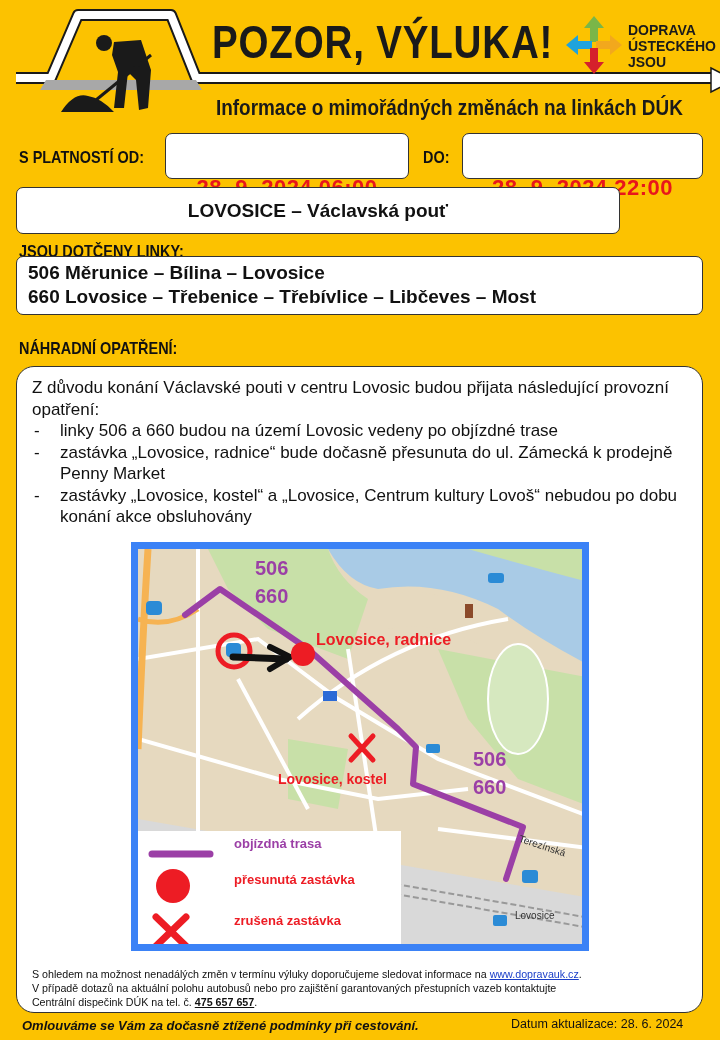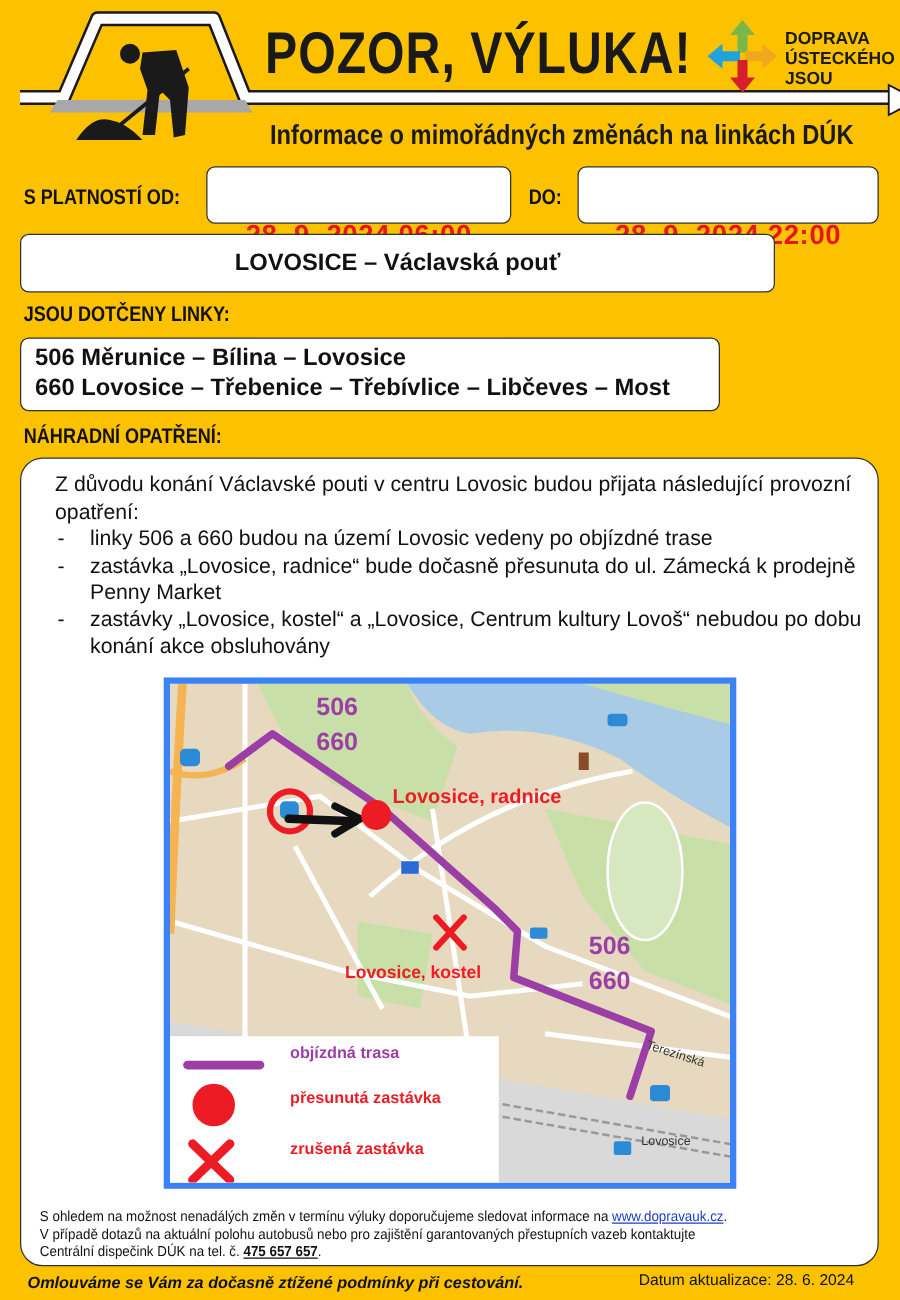--- a/index.html
+++ b/index.html
@@ -31,26 +31,26 @@
     position:absolute; font-weight:bold; font-size:17px; color:#111;
     transform:scaleX(0.85); transform-origin:left top; white-space:nowrap;
   }
   .date {
     color:#e8161b; font-size:22px; font-weight:bold; text-align:center; width:100%;
     line-height:44px; letter-spacing:0.5px;margin-top:32px;
   }
 
   .linky { font-size:19px; font-weight:bold; line-height:24px; padding:4px 0 0 11px; white-space:nowrap; }
 
-  .body-text { font-size:17px; line-height:21.5px; padding:10px 10px 0 15px; color:#111;margin-left:12px; }
+  .body-text { font-size:17px; line-height:21.5px; padding:10px 10px 0 15px; color:#111; }
   .body-text p { margin:0; }
   .bullet { display:flex; }
   .bullet .dash { width:26px; flex:none; padding-left:2px; }
 
-  #map { left:131px; top:542px; width:458px; height:409px; overflow:hidden; border:5px solid #3b82f6; box-sizing:border-box; background:#e5e5e5; }
+  #map { left:131px; top:542px; width:458px; height:409px; overflow:hidden; border:7px solid #3b82f6; box-sizing:border-box; background:#bef264; }
 
   .footer-note { font-size:11.5px; line-height:14px; padding:10px 0 0 16px; color:#111; transform:scaleX(0.93); transform-origin:left top; width:740px; }
   .footer-note a { color:#1a3ec8; text-decoration:underline; }
   .footer-note b { text-decoration:underline; }
 
   .apology { left:22px; top:1018px; font-size:13px; font-weight:bold; font-style:italic; color:#111; }
   .updated { left:511px; top:1017px; font-size:12.5px; color:#111; }
 </style>
 </head>
 <body>
@@ -91,21 +91,21 @@
 <div class="label" style="left:423px;top:148px;">DO:</div>
 <div class="box" style="left:462px;top:133px;width:241px;height:46px;">
   <div class="date">28. 9. 2024 22:00</div>
 </div>
 
 <div class="box" style="left:16px;top:187px;width:604px;height:47px;">
   <div style="text-align:center;font-size:19px;font-weight:bold;line-height:46px;">LOVOSICE  – Václavská pouť</div>
 </div>
 
 <div class="label" style="left:19px;top:242px;">JSOU DOTČENY LINKY:</div>
-<div class="box" style="left:16px;top:270px;width:560px;height:59px;">
+<div class="box" style="left:16px;top:256px;width:687px;height:59px;">
   <div class="linky">
     <div>506 Měrunice  – Bílina  – Lovosice</div>
     <div>660 Lovosice – Třebenice – Třebívlice  – Libčeves – Most</div>
   </div>
 </div>
 
 <div class="label" style="left:19px;top:339px;">NÁHRADNÍ OPATŘENÍ:</div>
 <div class="box" style="left:16px;top:366px;width:687px;height:647px;border-radius:18px;">
   <div class="body-text">
     <p>Z důvodu konání Václavské pouti v centru Lovosic budou přijata následující provozní opatření:</p>

